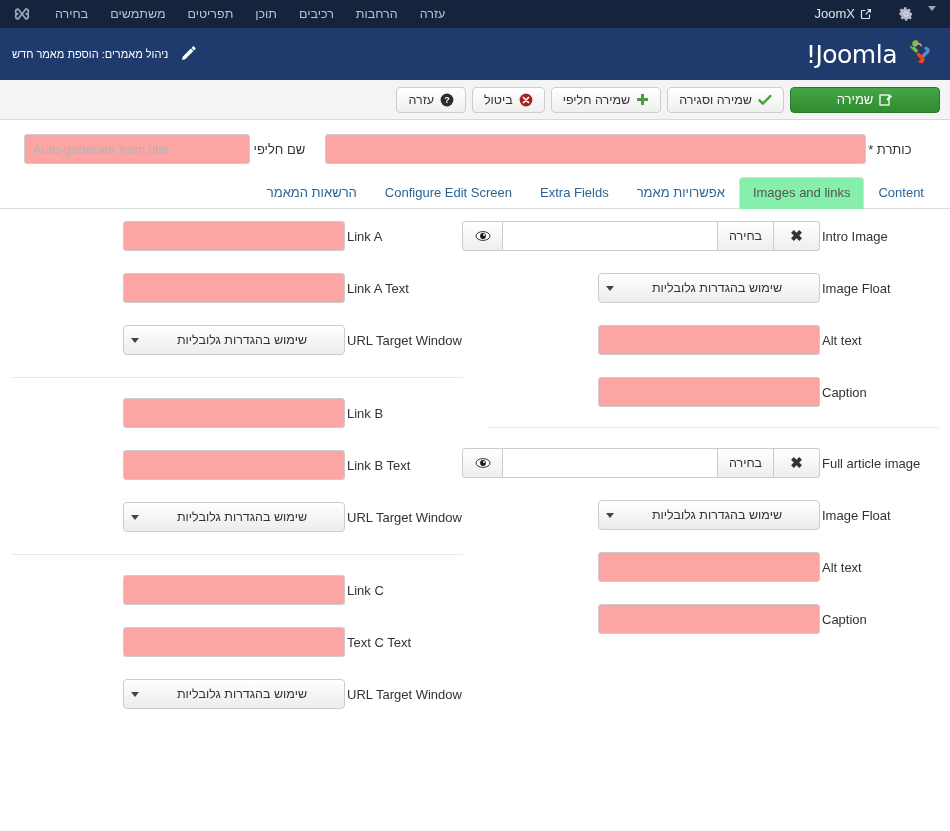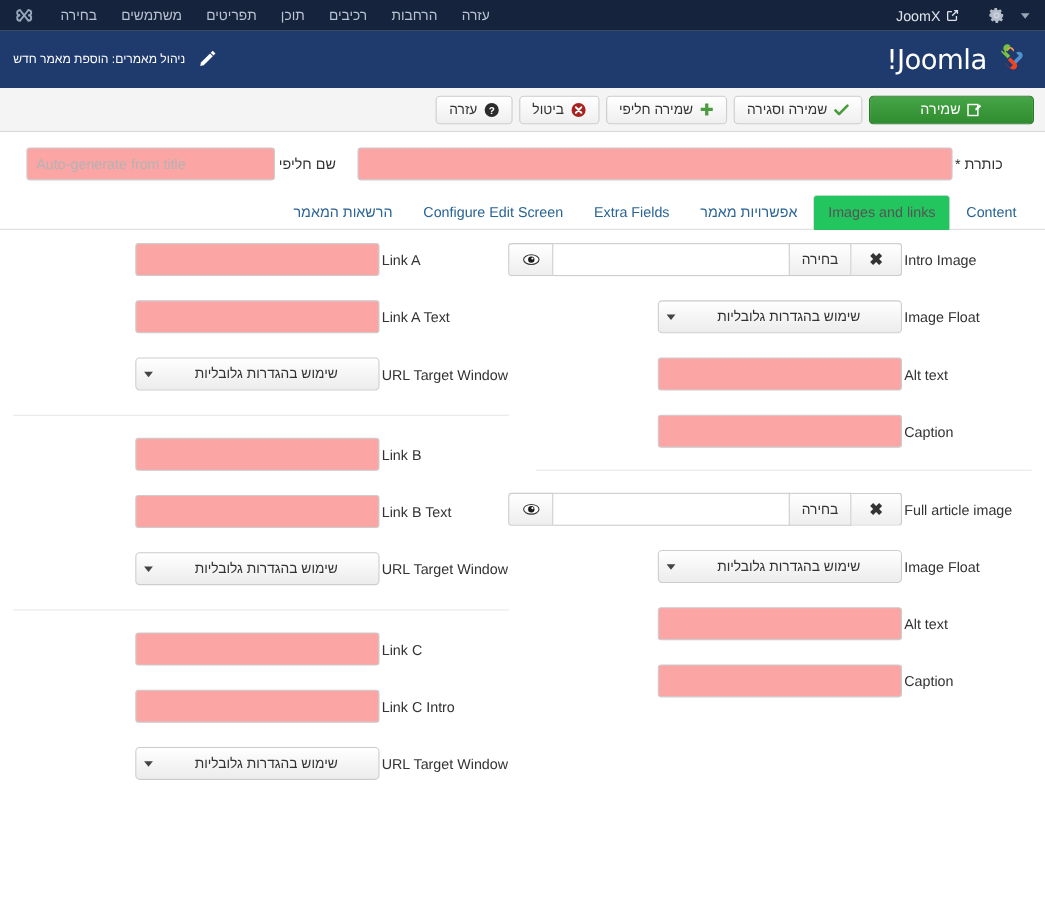--- a/index.html
+++ b/index.html
@@ -15,21 +15,21 @@
   #topbar {
     height: 28px;
     background: #16233c;
     display: flex;
     align-items: center;
     padding: 0 8px;
     color: #c3cbd8;
     font-size: 12px;
     position: relative;
   }
-  .tb-left { display: flex; align-items: center; gap: 4px; }
+  .tb-left { display: flex; align-items: flex-start; gap: 4px; }
   .caret-down {
     width: 0; height: 0;
     border-left: 4px solid transparent;
     border-right: 4px solid transparent;
     border-top: 5px solid #9aa5b5;
     margin: 0 6px 0 10px;
   }
   .gear-ico { width: 16px; height: 16px; display:block; }
   .site-link {
     display: flex; align-items: center; gap: 5px;
@@ -163,21 +163,21 @@
     padding: 7px 13px 8px 13px;
     cursor: pointer;
     line-height: 16px;
     border: 1px solid transparent;
     border-bottom: none;
     margin-bottom: -1px;
     border-radius: 4px 4px 0 0;
     white-space: nowrap;
   }
   .tab.active {
-    background: #22c55e;
+    background: #86efac;
     border-color: #dddddd;
     border-bottom-color: #ffffff;
     color: #555555;
     cursor: default;
   }
 
   
   .body-cols {
     display: flex;
     padding-top: 12px;
@@ -553,21 +553,21 @@
       <hr class="divider">
 
       <div class="field">
         <span class="flabel">Link C</span>
         <div class="fctl">
           <input class="inp txt-input" type="text" value="" style="">
         </div>
       </div>
 
       <div class="field">
-        <span class="flabel">Link C Intro</span>
+        <span class="flabel">Text C Text</span>
         <div class="fctl">
           <input class="inp txt-input" type="text" value="" style="">
         </div>
       </div>
 
       <div class="field">
         <span class="flabel">URL Target Window</span>
         <div class="fctl">
           <div class="sel">
             <span class="sel-val">שימוש בהגדרות גלובליות</span>

